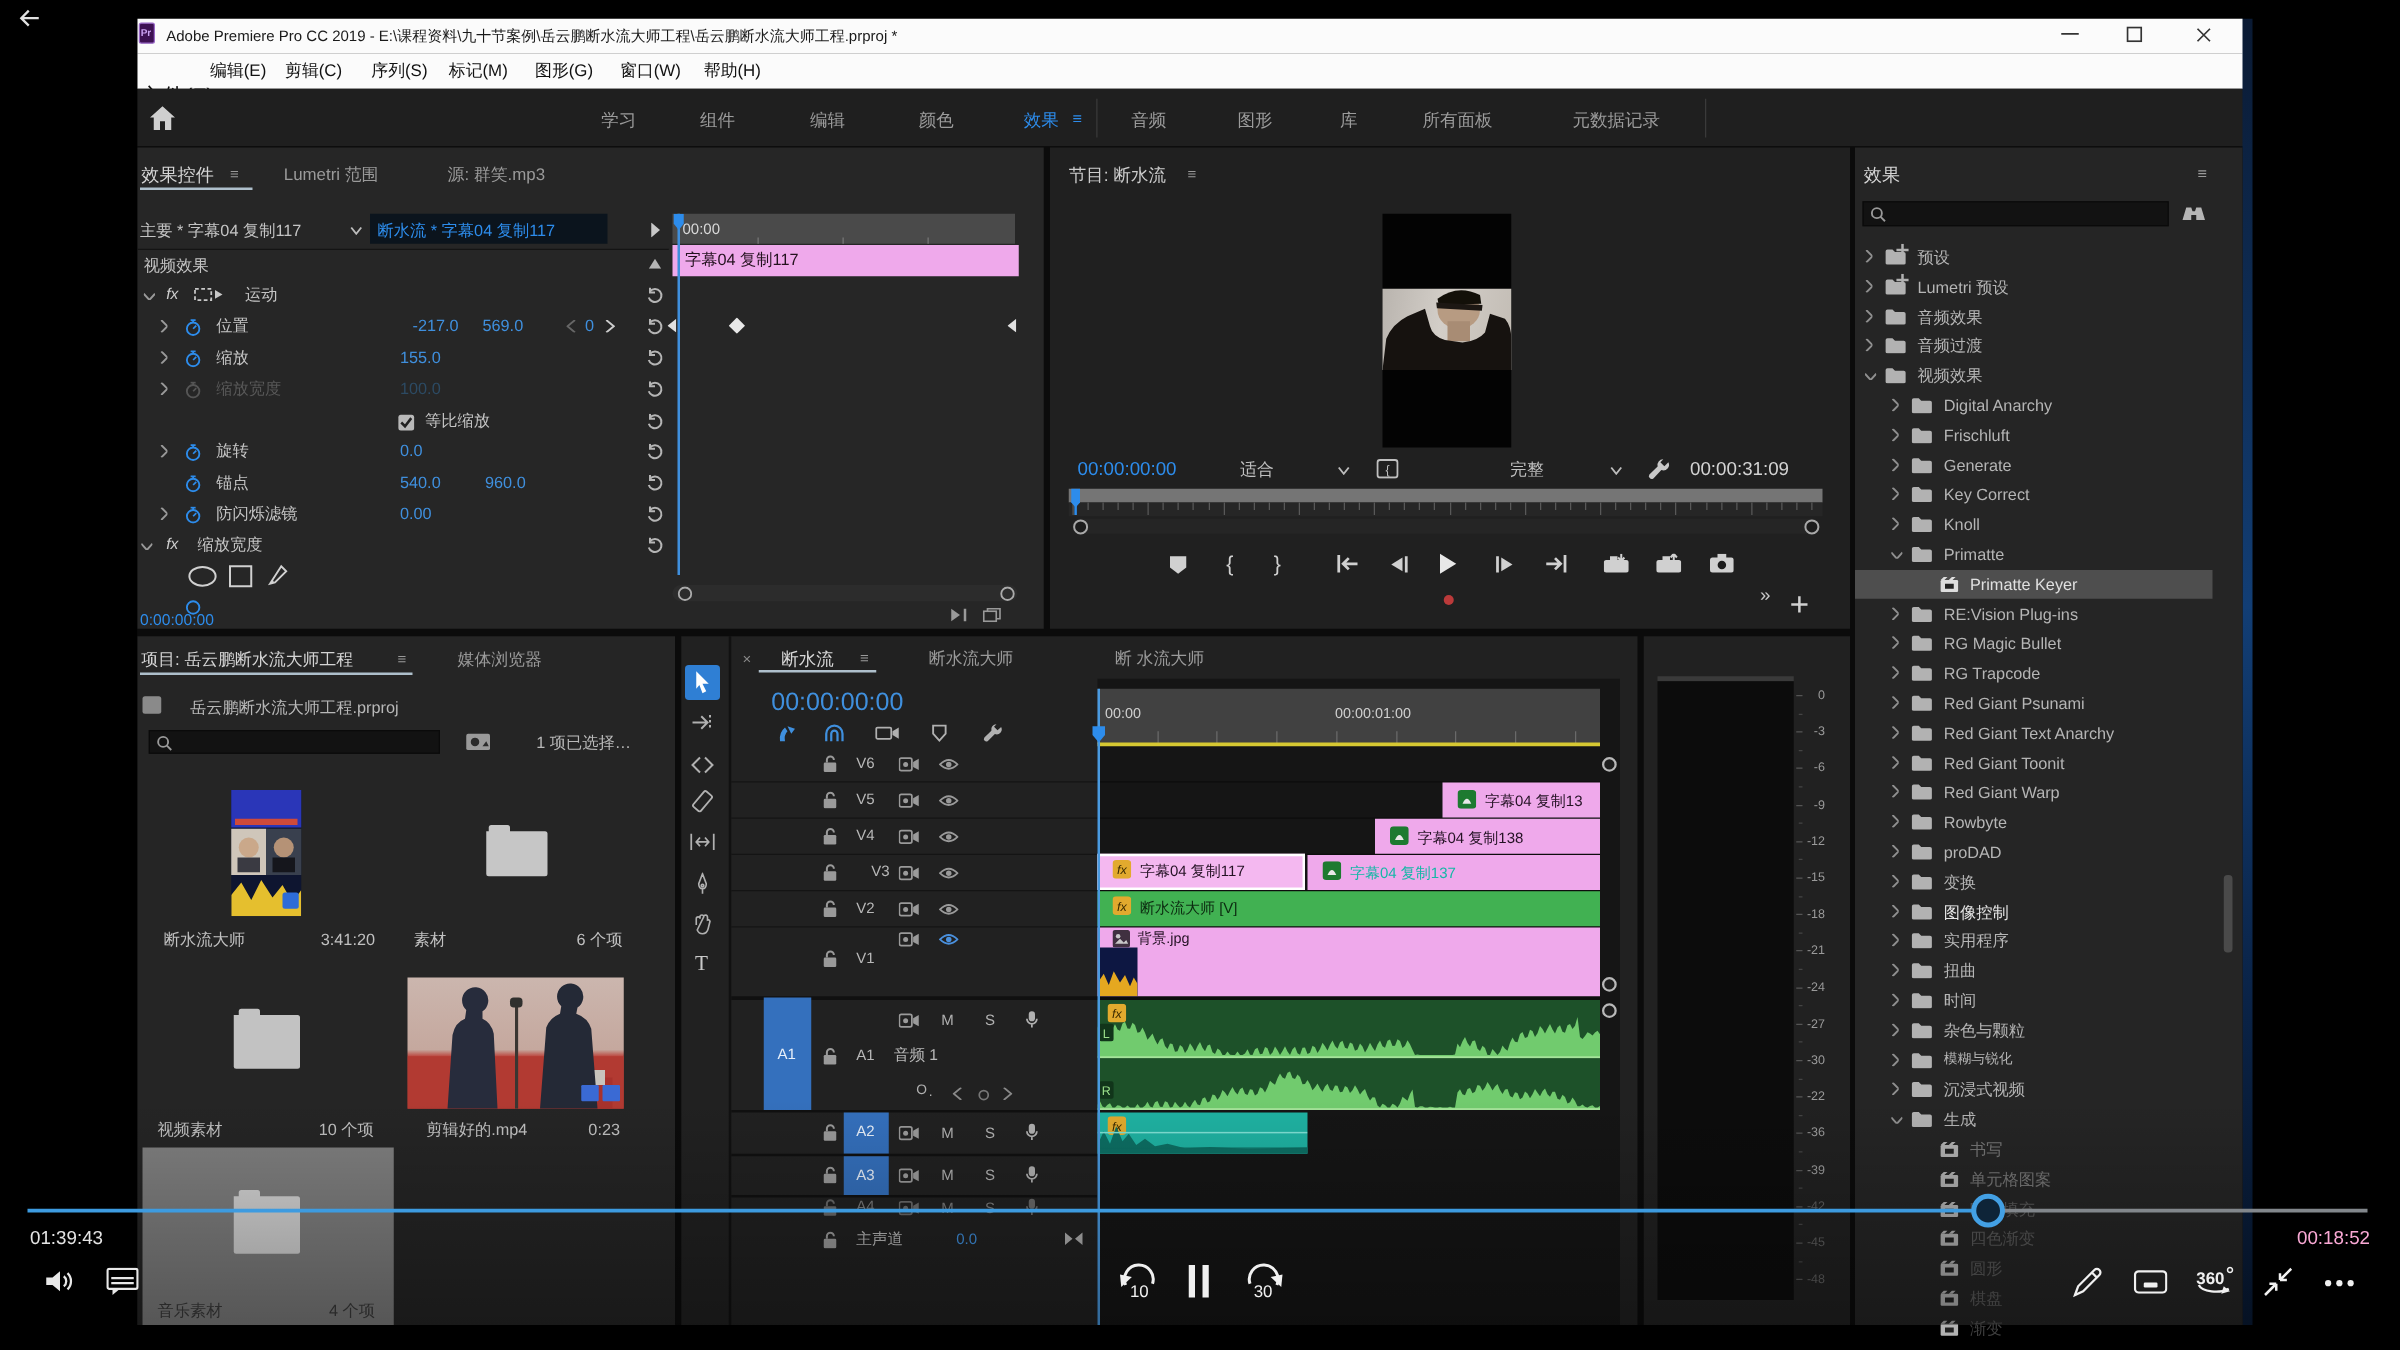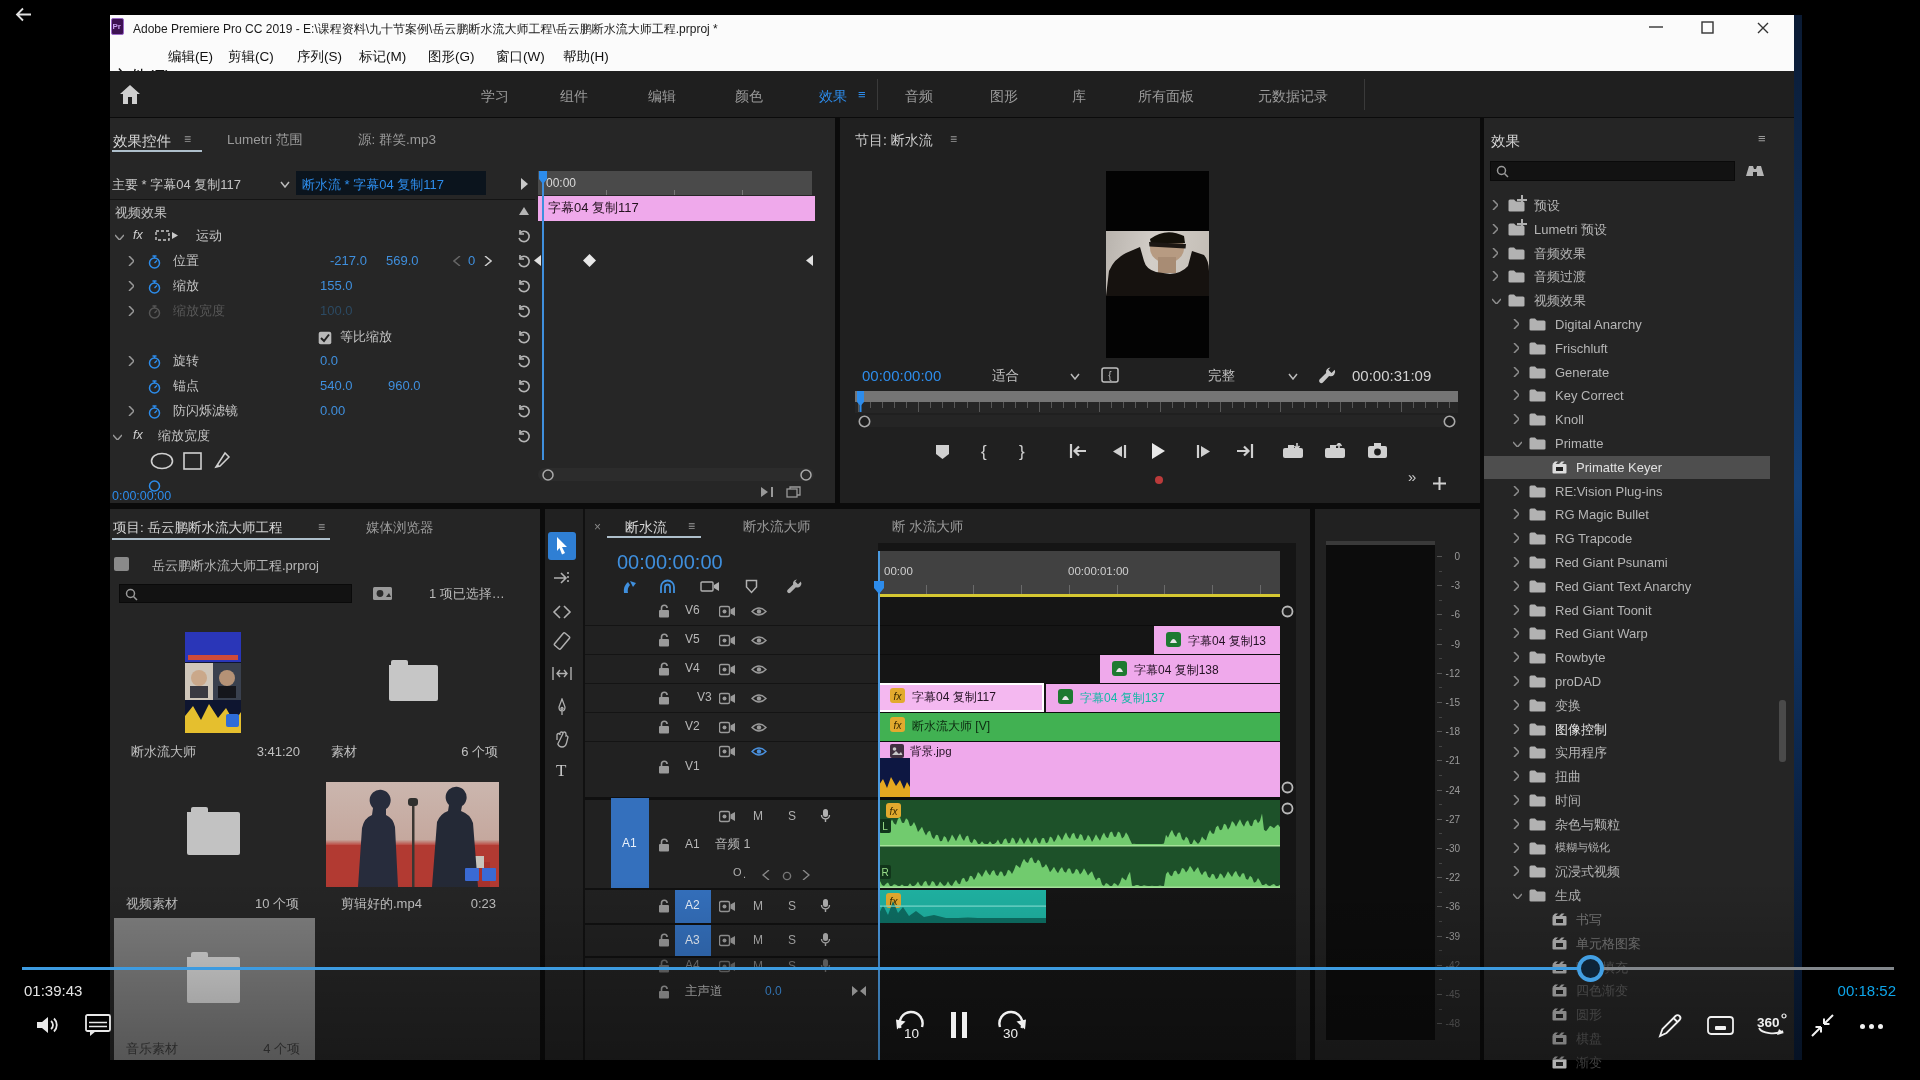--- a/index.html
+++ b/index.html
@@ -1096,21 +1096,21 @@
 <div class="t" style="right:460px;top:1018.2px;font-size:10px;color:#9a9a9a;opacity:0.5">-48</div>
 <div class="a" style="left:1437px;top:1023.2px;width:5px;height:1px;background:#555"></div>
 <div class="a" style="left:110px;top:880px;width:1684px;height:180px;background:linear-gradient(180deg,rgba(0,0,0,0) 0%,rgba(0,0,0,0.18) 55%,rgba(0,0,0,0.32) 100%);pointer-events:none"></div>
 </div>
 <div class="a" style="left:22px;top:966.5px;width:1568px;height:3px;background:#3d9be0"></div>
 <div class="a" style="left:1590px;top:967px;width:304px;height:2.5px;background:#82878c"></div>
 <svg style="position:absolute;left:1576px;top:954px;" width="29" height="29" viewBox="0 0 29 29">
     <circle cx="14.5" cy="14.5" r="11.5" fill="#0e2438" stroke="#43a0e4" stroke-width="4"></circle>
   </svg>
 <div class="t" style="left:24px;top:982px;font-size:15px;color:#e4e4e4;">01:39:43</div>
-<div class="t" style="right:24px;top:982px;font-size:15px;color:#0ea5e9;">00:18:52</div>
+<div class="t" style="right:24px;top:982px;font-size:15px;color:#f9a8d4;">00:18:52</div>
 <svg style="position:absolute;left:36px;top:1014px;" width="24" height="22" viewBox="0 0 24 22">
     <path d="M1 8 H6 L12 3 V19 L6 14 H1 Z" fill="#e8e8e8"></path>
     <path d="M15 7 a5 5 0 0 1 0 8 M18 4.5 a9 9 0 0 1 0 13" stroke="#e8e8e8" stroke-width="1.8" fill="none"></path>
   </svg>
 <svg style="position:absolute;left:85px;top:1014px;" width="26" height="23" viewBox="0 0 26 23">
     <rect x="1" y="1" width="24" height="16" rx="1.5" stroke="#e8e8e8" stroke-width="1.8" fill="none"></rect>
     <path d="M5 17 L5 22 L11 17 Z" fill="#e8e8e8"></path>
     <path d="M4 8.5 H22 M4 12.5 H22" stroke="#e8e8e8" stroke-width="1.7"></path>
   </svg>
 <svg style="position:absolute;left:895px;top:1010px;" width="32" height="30" viewBox="0 0 32 30">

